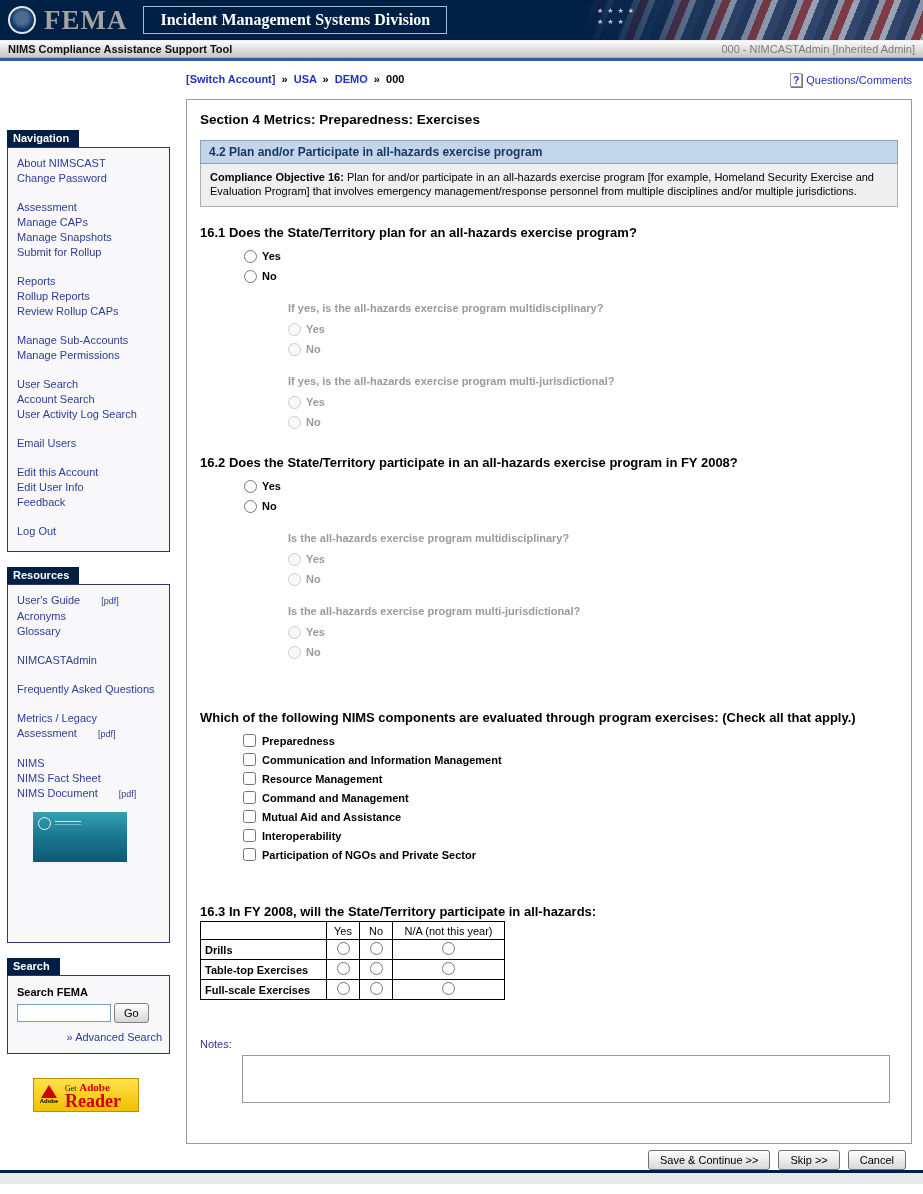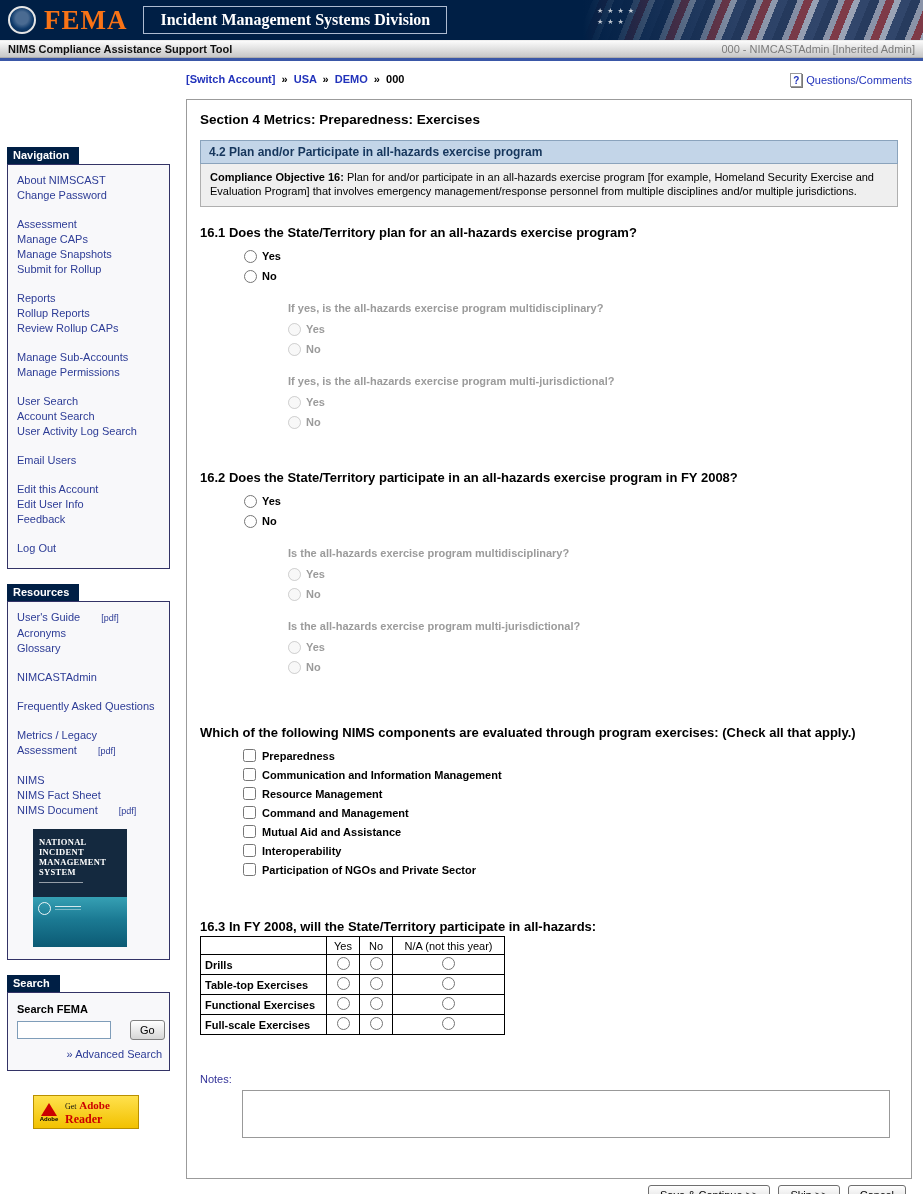--- a/index.html
+++ b/index.html
@@ -20,21 +20,21 @@
     position: relative; overflow: hidden;
   }
   .logo-area { display:flex; align-items:center; cursor:pointer; z-index:2; }
   .seal {
     width: 28px; height: 28px; border-radius: 50%;
     background: radial-gradient(circle at 50% 42%, #4A6B92 0 34%, #0E3A6B 60%, #0A2444 100%);
     border: 2px solid #E6E6E6; margin-left: 8px; flex:0 0 auto;
   }
   .fema-word {
     font-family: "Liberation Serif", serif; font-weight: bold;
-    color: #f97316; font-size: 27px; letter-spacing: 1px; margin-left: 8px;
+    color: #a3a3a3; font-size: 27px; letter-spacing: 1px; margin-left: 8px;
   }
   .division-box {
     border: 1px solid #AEBBD0; padding: 4px 16px; margin-left: 16px;
     color: #fff; font-family: "Liberation Serif", serif;
     font-weight: bold; font-size: 16px; white-space: nowrap; z-index:2;
   }
   .flag {
     position: absolute; right: 0; top: 0; width: 340px; height: 40px;
     background:
       linear-gradient(to right, #001F45 0%, rgba(0,31,69,0.15) 45%, rgba(0,31,69,0) 70%),
@@ -85,21 +85,21 @@
     font-size: 8.5px; line-height: 10px; letter-spacing: .3px;
     padding: 8px 6px 0;
   }
   .cover-top::after { content:""; display:block; width:44px; height:1px; background:rgba(255,255,255,.55); margin-top:5px; }
   .cover-bottom { height: 50px; background: linear-gradient(180deg, #36A0B4 0%, #1B7A93 45%, #0C5A74 100%); position: relative; }
   .cover-seal { position:absolute; left:5px; top:5px; width:13px; height:13px; border:1px solid rgba(255,255,255,.9); border-radius:50%; }
   .cover-seal::after { content:""; position:absolute; left:16px; top:3px; width:26px; height:6px;
     background: linear-gradient(#fff 1px, transparent 1px, transparent 3px, #fff 4px, transparent 4px); opacity:.8; }
 
   .search-label { font-weight: bold; margin: 2px 0 5px; }
-  .search-row { display: flex; align-items: center; gap: 19px; }
+  .search-row { display: flex; align-items: center; gap: 3px; }
   .search-input { width: 94px; height: 18px; border: 1px solid #7F9DB9; font-size: 11px; padding: 1px 3px; font-family: inherit; background:#fff; }
   .go-btn {
     font-size: 11px; font-family: inherit; height: 20px; padding: 0 9px;
     border: 1px solid #808080; border-radius: 3px;
     background: linear-gradient(#FFFFFF, #D6D6D6); cursor: pointer;
   }
   .adv-link { display: block; text-align: right; margin: 8px 2px 0 0; color: #2D3C96; }
 
   .adobe-badge {
     width: 106px; height: 34px; margin: 24px 0 0 26px;
@@ -108,21 +108,21 @@
     padding: 2px 4px; gap: 5px; cursor: pointer;
   }
   .adobe-logo { width: 22px; text-align: center; flex: 0 0 auto; }
   .adobe-tri { width: 0; height: 0; margin: 0 auto;
     border-left: 8px solid transparent; border-right: 8px solid transparent;
     border-bottom: 13px solid #CC0000; }
   .adobe-logo-word { font-size: 6px; font-weight: bold; color: #000; }
   .adobe-text { font-family: "Liberation Serif", serif; line-height: 12px; white-space: nowrap; }
   .adobe-get { font-size: 8px; color: #111; }
   .adobe-word2 { font-size: 11px; font-weight: bold; color: #CC0000; }
-  .adobe-reader { font-size: 12px; font-weight: bold; color: #CC0000; }
+  .adobe-reader { font-size: 18px; font-weight: bold; color: #CC0000; }
 
   
   .crumb-row { display: flex; justify-content: space-between; align-items: flex-start; margin-bottom: 12px; }
   .breadcrumb { font-weight: bold; }
   .breadcrumb a { color: #2233BB; }
   .bsep { margin: 0 3px; color: #000; }
   .crumb-current { color: #000; }
   .help { display: flex; align-items: center; gap: 4px; }
   .help-icon {
     width: 12px; height: 14px; background: #fff; border: 1px solid #9a9a9a;
@@ -144,21 +144,21 @@
 
   .question { margin-top: 18px; }
   .q-text { font-weight: bold; font-size: 13px; margin-bottom: 8px; }
   .radio-row { display: flex; align-items: center; gap: 5px; height: 16px; margin: 0 0 4px 44px; }
   .radio-row label { font-weight: bold; }
   .radio-row input { margin: 0; }
   .sub-block { margin: 18px 0 0 88px; }
   .sub-block .radio-row { margin-left: 0; }
   .sub-text { color: #9B9B9B; font-weight: bold; margin-bottom: 7px; }
   .dis { color: #9B9B9B; }
-  .q162 { margin-top: 40px; }
+  .q162 { margin-top: 25px; }
 
   .components { margin-top: 50px; }
   .check-row { display: flex; align-items: center; gap: 6px; height: 15px; margin: 0 0 4px 43px; }
   .check-row label { font-weight: bold; }
   .check-row input { margin: 0; }
 
   .q163 { margin-top: 42px; }
   .q163 .q-text { margin-bottom: 2px; }
   .q163-table { border-collapse: collapse; }
   .q163-table th, .q163-table td { border: 1px solid #000; font-size: 11px; padding: 2px 4px; }
@@ -272,21 +272,20 @@
             <a class="slink" style="display:inline">Metrics / Legacy Assessment</a><a class="pdf-tag">[pdf]</a>
           </div>
         </div>
         <div class="nav-group">
           <a class="slink">NIMS</a>
           <a class="slink">NIMS Fact Sheet</a>
           <div class="res-line">
             <a class="slink" style="display:inline">NIMS Document</a><a class="pdf-tag">[pdf]</a>
           </div>
           <div class="nims-cover">
-            <div class="cover-top">NATIONAL INCIDENT MANAGEMENT SYSTEM</div>
             <div class="cover-bottom">
               <div class="cover-seal"></div>
             </div>
           </div>
         </div>
       </div>
     </div>
 
     <div class="panel">
       <div class="panel-tab">Search</div>
@@ -456,26 +455,20 @@
             <td class="rc"><input type="radio" name="r163-0" style=""></td>
             <td class="rc"><input type="radio" name="r163-0" style=""></td>
           </tr>
           <tr>
             <td class="rlabel">Table-top Exercises</td>
             <td class="rc"><input type="radio" name="r163-1" style=""></td>
             <td class="rc"><input type="radio" name="r163-1" style=""></td>
             <td class="rc"><input type="radio" name="r163-1" style=""></td>
           </tr>
           <tr>
-            <td class="rlabel">Functional Exercises</td>
-            <td class="rc"><input type="radio" name="r163-2" style=""></td>
-            <td class="rc"><input type="radio" name="r163-2" style=""></td>
-            <td class="rc"><input type="radio" name="r163-2" style=""></td>
-          </tr>
-          <tr>
             <td class="rlabel">Full-scale Exercises</td>
             <td class="rc"><input type="radio" name="r163-3" style=""></td>
             <td class="rc"><input type="radio" name="r163-3" style=""></td>
             <td class="rc"><input type="radio" name="r163-3" style=""></td>
           </tr>
         </tbody>
           </table>
       </div>
 
       <div class="notes-label">Notes:</div>

